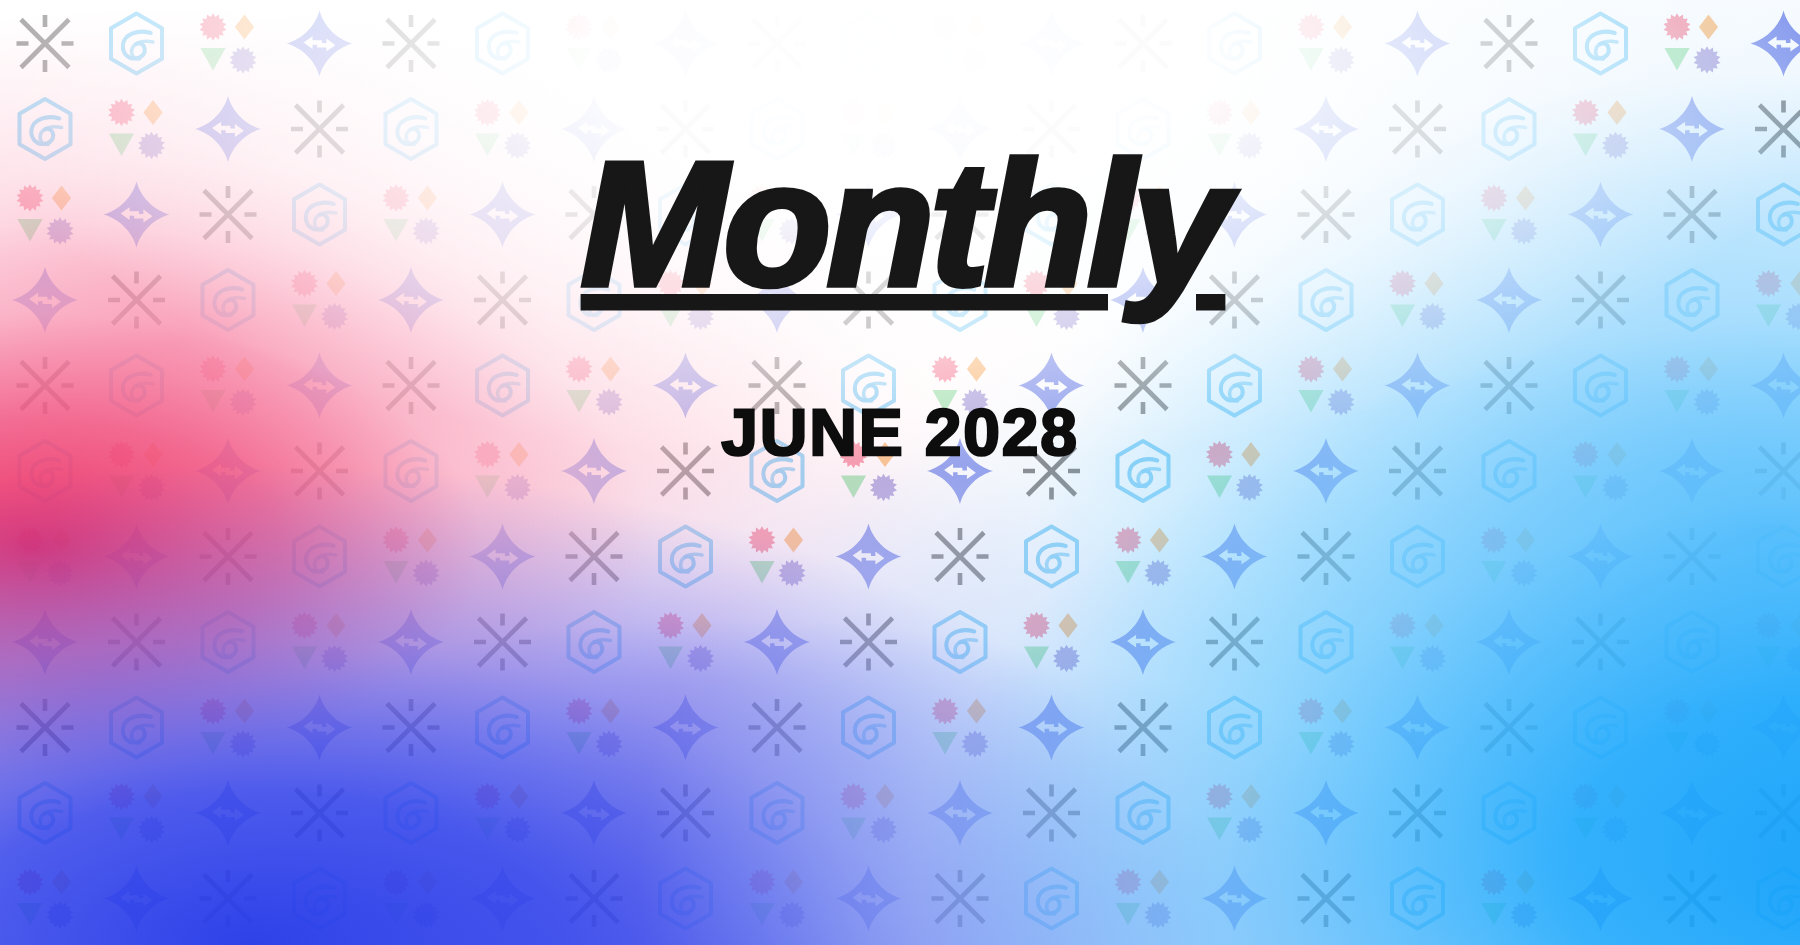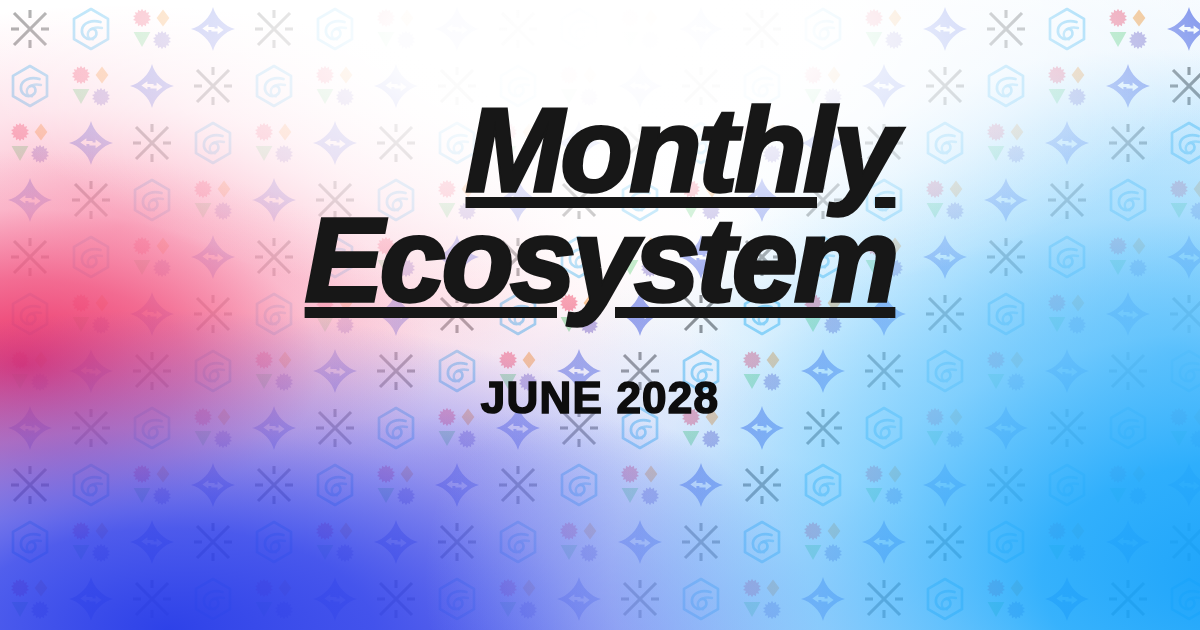--- a/index.html
+++ b/index.html
@@ -1865,18 +1865,17 @@
           <path d="M35 23 C28.5 21.5 21.5 23.6 20.8 28.6 C20.3 32.4 23 34.6 26 34.3" fill="none" stroke="#66c6f5" stroke-width="2.4" stroke-linecap="round" opacity=".85"></path>
         </svg>
       </div>
     </div>
 
   <div id="gradient-mesh"></div>
 
   <div id="headline-block">
     <h1 id="title">
       <span class="title-line line-1">Monthly</span>
-      <span class="title-line line-2">Ecosystem</span>
     </h1>
     <p id="subtitle">JUNE 2028</p>
   </div>
 
 </div>
 
 </body></html>

